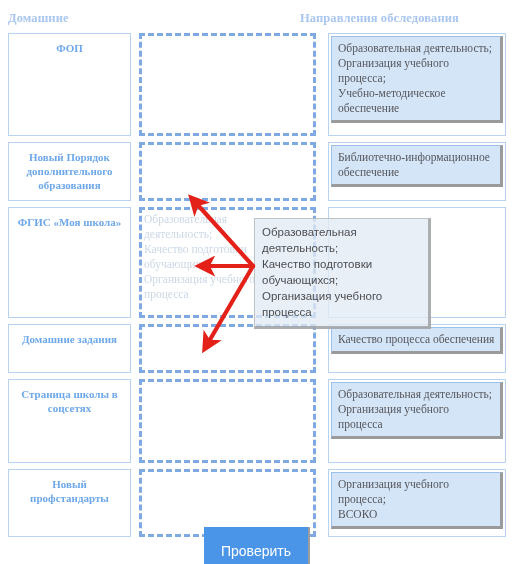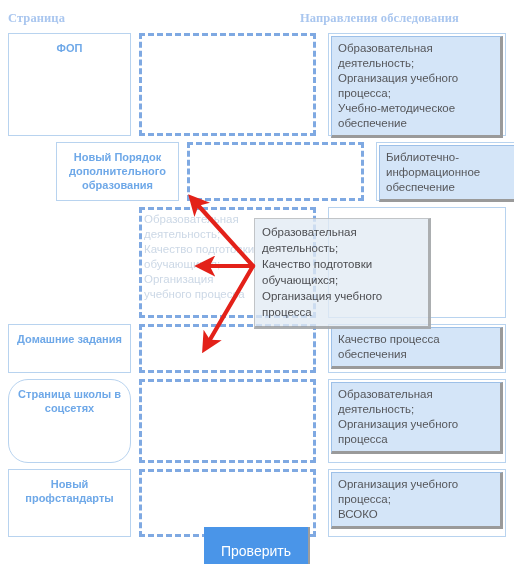--- a/index.html
+++ b/index.html
@@ -40,20 +40,21 @@
   .rows {
     position: absolute;
     left: 0;
     top: 33px;
     width: 514px;
   }
   .row {
     position: relative;
     width: 432px;
     margin-bottom: 6px;
+    font-family: Liberation Serif, serif;
   }
 
   
   .left-card {
     position: absolute;
     left: 8px;
     top: 0;
     width: 123px;
     box-sizing: border-box;
     border: 1px solid #b8d3ef;
@@ -169,59 +170,60 @@
     padding: 16px 17px 6px 17px;
     cursor: pointer;
     line-height: 17px;
   }
 </style>
 </head>
 <body>
 
 <div class="stage">
 
-  <div class="col-header" id="hdr-left">Страница</div>
+  <div class="col-header" id="hdr-left">Домашние</div>
 
   <div class="col-header" id="hdr-right">Направления обследования</div>
 
   <div class="rows" id="rows-container">
       <div class="row" style="height: 103px;">
         <div class="left-card" style="height: 103px;">ФОП</div>
         <div class="drop-zone" style="height: 103px;"></div>
         <div class="answer-box" style="height: 103px;">
           <div class="answer-item" style="white-space: pre-line;">Образовательная деятельность;
 Организация учебного процесса;
 Учебно-методическое обеспечение</div>
         </div>
       </div>
-      <div class="row" style="height: 59px; margin-left: 48px;">
+      <div class="row" style="height: 59px;">
         <div class="left-card" style="height: 59px;">Новый Порядок дополнительного образования</div>
         <div class="drop-zone" style="height: 59px;"></div>
         <div class="answer-box" style="height: 59px;">
           <div class="answer-item" style="white-space: pre-line;">Библиотечно-информационное обеспечение</div>
         </div>
       </div>
       <div class="row" style="height: 111px;">
+        <div class="left-card" style="height: 111px;">ФГИС «Моя школа»</div>
         <div class="drop-zone" style="height: 111px;"></div>
         <div class="answer-box" style="height: 111px;">
           <div class="answer-item is-empty"></div>
         </div>
         <div class="ghost-item">Образовательная деятельность;
 Качество подготовки обучающихся;
 Организация учебного процесса</div>
       </div>
       <div class="row" style="height: 49px;">
         <div class="left-card" style="height: 49px;">Домашние задания</div>
         <div class="drop-zone" style="height: 49px;"></div>
         <div class="answer-box" style="height: 49px;">
           <div class="answer-item" style="white-space: pre-line;">Качество процесса обеспечения</div>
         </div>
       </div>
       <div class="row" style="height: 84px;">
-        <div class="left-card" style="height: 84px; border-radius: 20px;">Страница школы в соцсетях</div>
+        <div class="left-card" style="height: 84px;">Страница школы в соцсетях</div>
         <div class="drop-zone" style="height: 84px;"></div>
         <div class="answer-box" style="height: 84px;">
           <div class="answer-item" style="white-space: pre-line;">Образовательная деятельность;
 Организация учебного процесса</div>
         </div>
       </div>
       <div class="row" style="height: 68px;">
         <div class="left-card" style="height: 68px;">Новый профстандарты</div>
         <div class="drop-zone" style="height: 68px;"></div>
         <div class="answer-box" style="height: 68px;">

